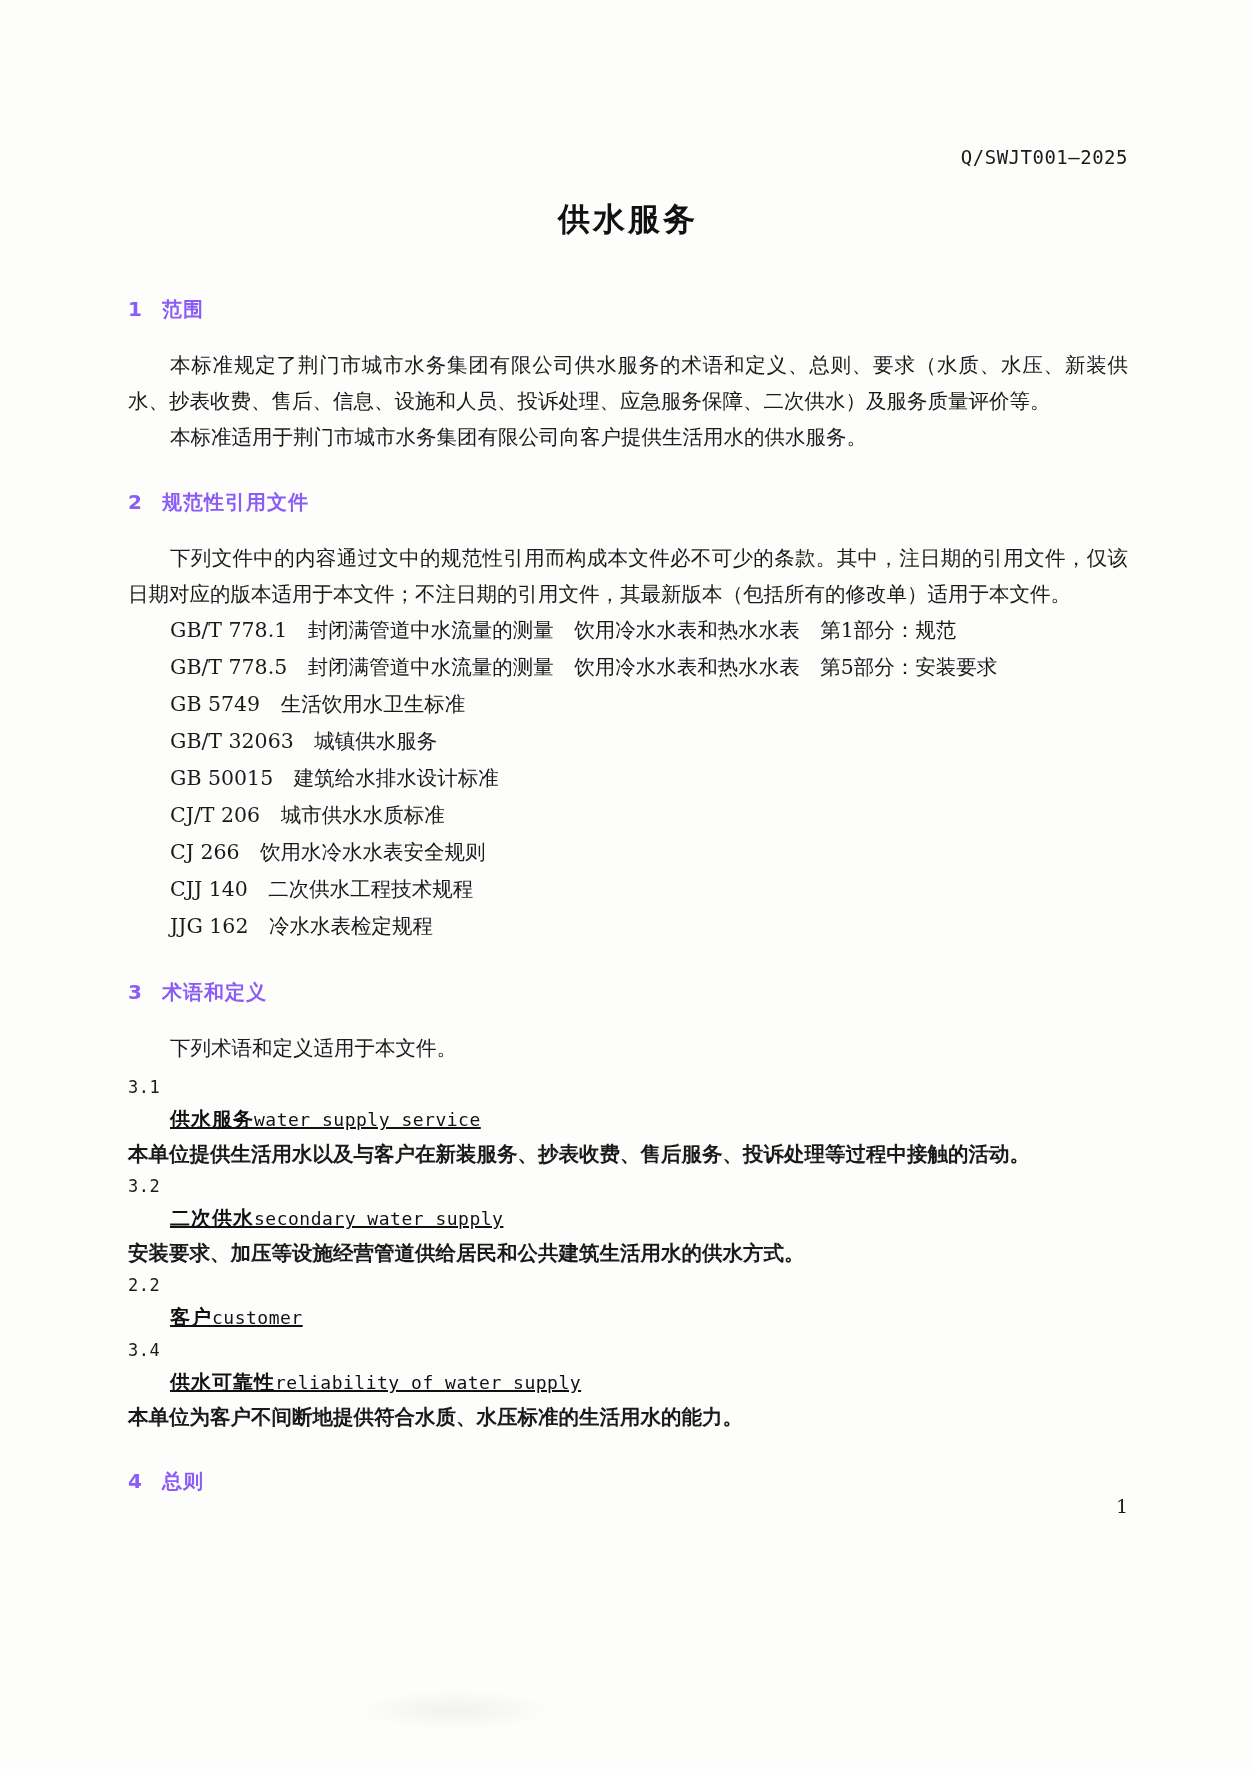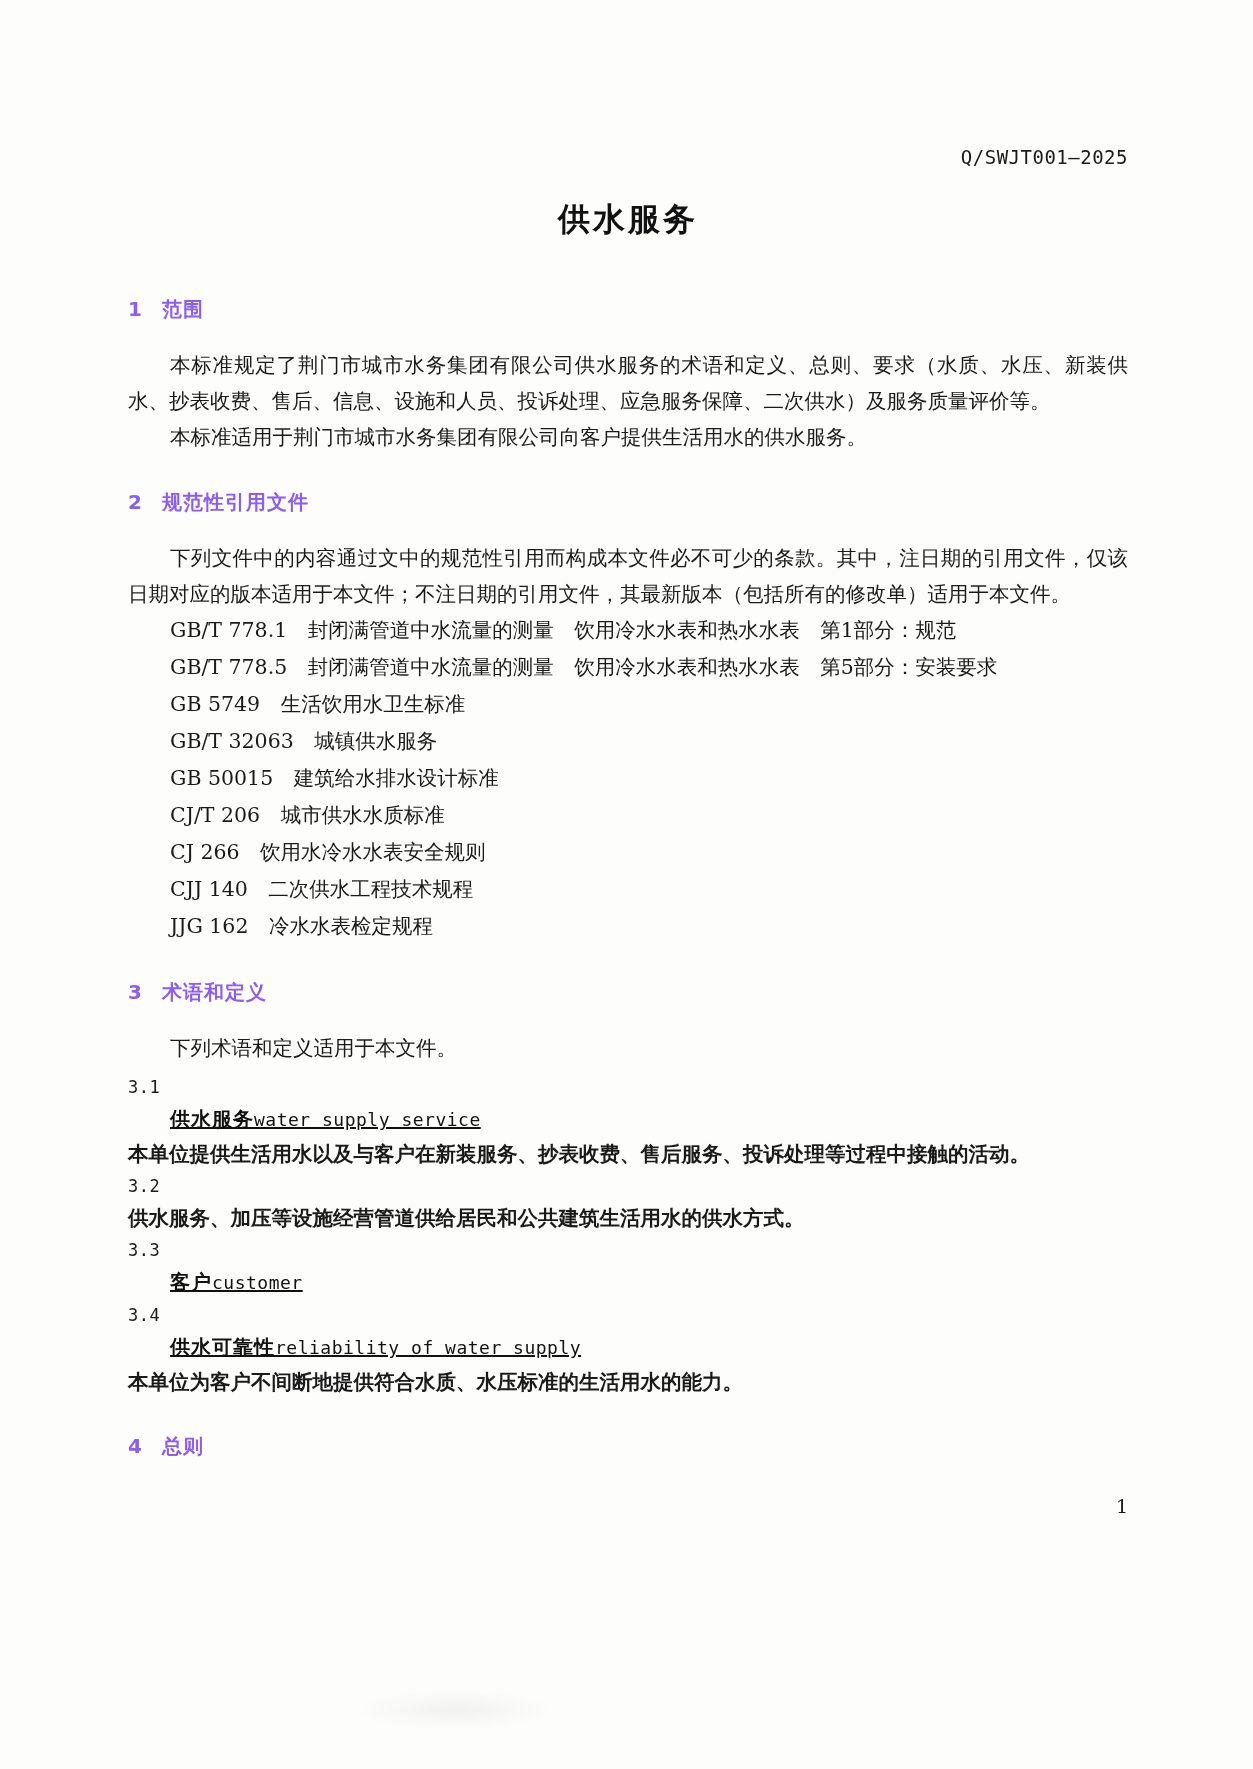--- a/index.html
+++ b/index.html
@@ -188,23 +188,26 @@
 
       <div class="gap-xs"></div>
 
       <div class="term-num">3.1</div>
       <div class="term-name">
         <span class="cn">供水服务</span><span class="en">water supply service</span>
       </div>
       <div class="term-def">本单位提供生活用水以及与客户在新装服务、抄表收费、售后服务、投诉处理等过程中接触的活动。</div>
 
       <div class="term-num">3.2</div>
-      <div class="term-def">供水服务、加压等设施经营管道供给居民和公共建筑生活用水的供水方式。</div>
-
-      <div class="term-num">3.3</div>
+      <div class="term-name">
+        <span class="cn">二次供水</span><span class="en">secondary water supply</span>
+      </div>
+      <div class="term-def">安装要求、加压等设施经营管道供给居民和公共建筑生活用水的供水方式。</div>
+
+      <div class="term-num">2.2</div>
       <div class="term-name">
         <span class="cn">客户</span><span class="en">customer</span>
       </div>
 
       <div class="term-num">3.4</div>
       <div class="term-name">
         <span class="cn">供水可靠性</span><span class="en">reliability of water supply</span>
       </div>
       <div class="term-def">本单位为客户不间断地提供符合水质、水压标准的生活用水的能力。</div>
 

